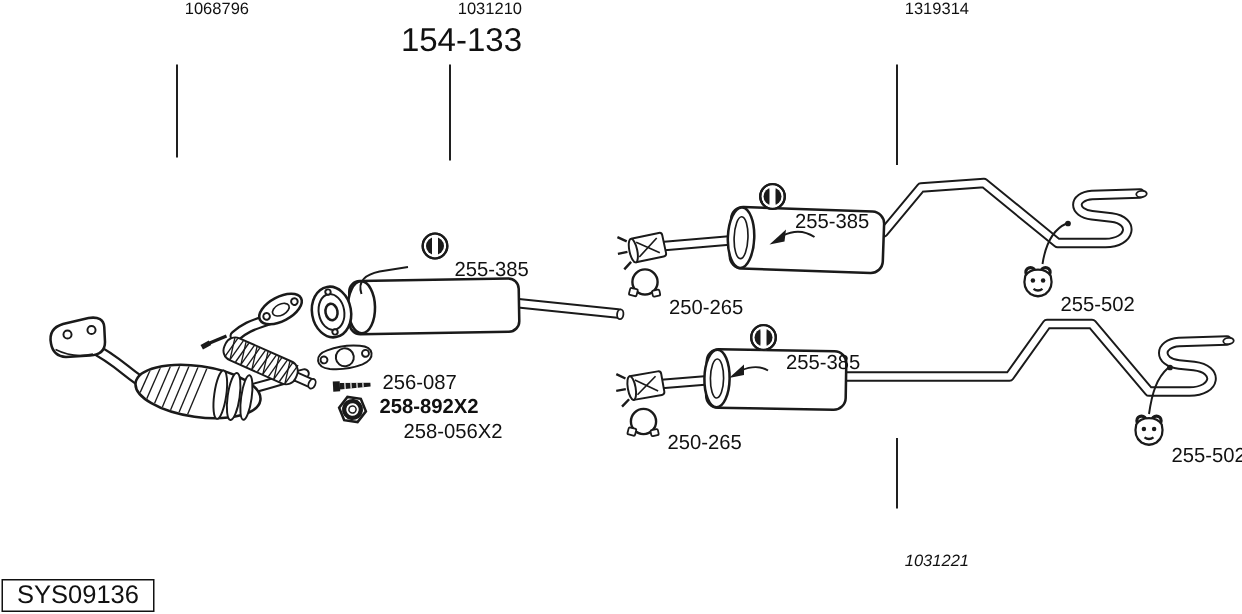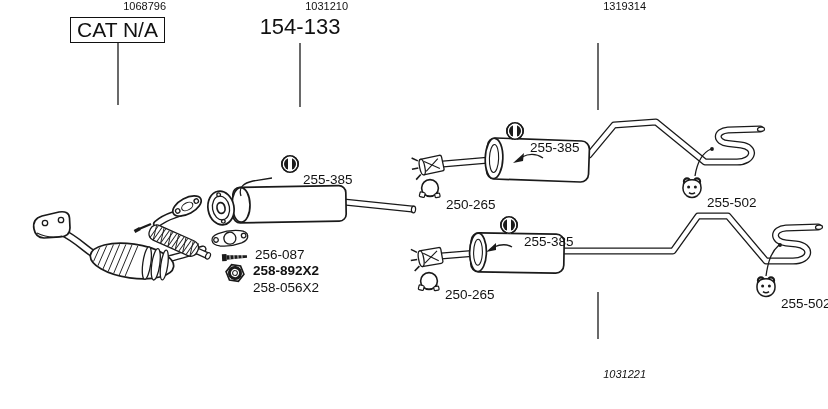--- a/index.html
+++ b/index.html
@@ -249,33 +249,33 @@
     </g>
 
     <g transform="translate(235,273) rotate(8)">
       <polygon points="9,0 4.5,7.8 -4.5,7.8 -9,0 -4.5,-7.8 4.5,-7.8" fill="#fff" stroke="#1a1a1a" stroke-width="1.7"></polygon>
       <circle r="5.6" fill="none" stroke="#1a1a1a" stroke-width="2.9"></circle>
       <circle r="2.4" fill="#fff" stroke="#1a1a1a" stroke-width="1"></circle>
     </g>
   </svg>
 
   <div class="txt code" style="left:70px;top:1px;">1068796</div>
-  <div class="label-box" style="left:70px;top:17px;width:93px;height:24px;font-size:21px;">CAT N/A</div>
 
   <div class="txt code" style="left:252px;top:1px;">1031210</div>
-  <div class="txt big" style="left:252px;top:15px;">154-133</div>
+  <div class="txt big" style="left:252px;top:15px;text-align:right;">154-133</div>
 
   <div class="txt code" style="left:550px;top:1px;">1319314</div>
 
   <div class="txt code" style="left:550px;top:369px;font-style:italic;">1031221</div>
 
+  <div class="label-box" style="left:1px;top:386px;width:100px;height:20px;font-size:17px;">SYS09136</div>
 
   <div class="txt part" style="left:303px;top:158px;">255-385</div>
   <div class="txt part" style="left:255px;top:233px;">256-087</div>
   <div class="txt part" style="left:253px;top:249px;font-weight:bold;">258-892X2</div>
-  <div class="txt part" style="left:253px;top:266px;">258-056X2</div>
+  <div class="txt part" style="left:269px;top:266px;">258-056X2</div>
   <div class="txt part" style="left:530px;top:126px;">255-385</div>
   <div class="txt part" style="left:446px;top:183px;">250-265</div>
   <div class="txt part" style="left:707px;top:181px;">255-502</div>
   <div class="txt part" style="left:524px;top:220px;">255-385</div>
   <div class="txt part" style="left:445px;top:273px;">250-265</div>
   <div class="txt part" style="left:781px;top:282px;">255-502</div>
 </div>
 
 </body></html>

